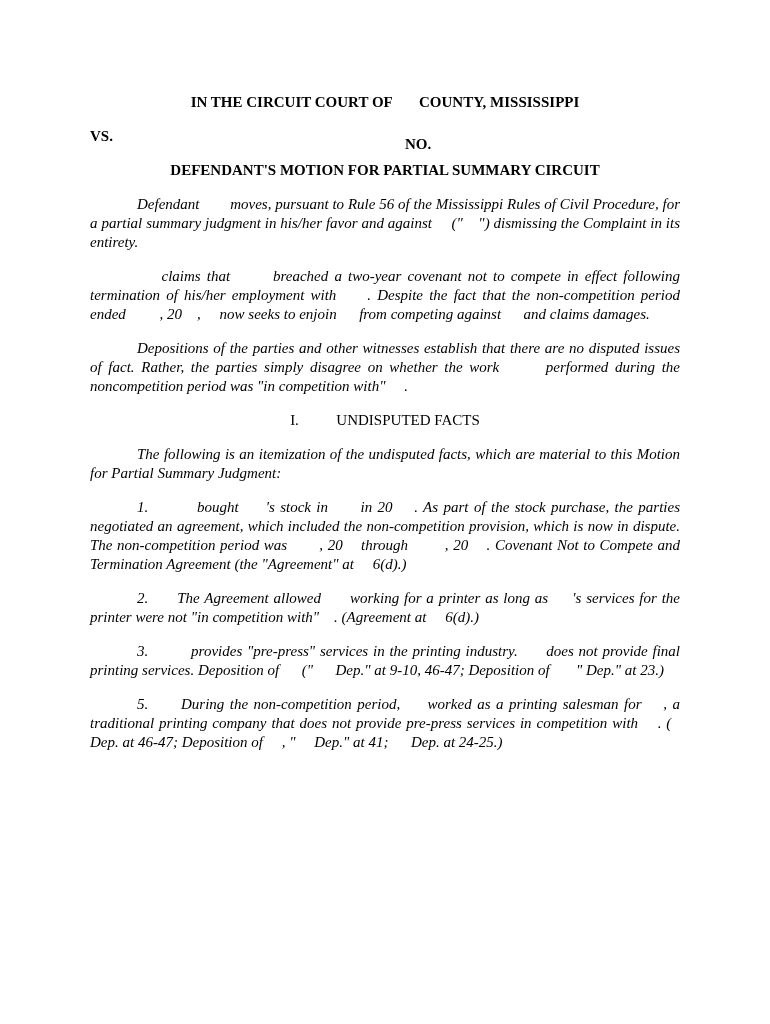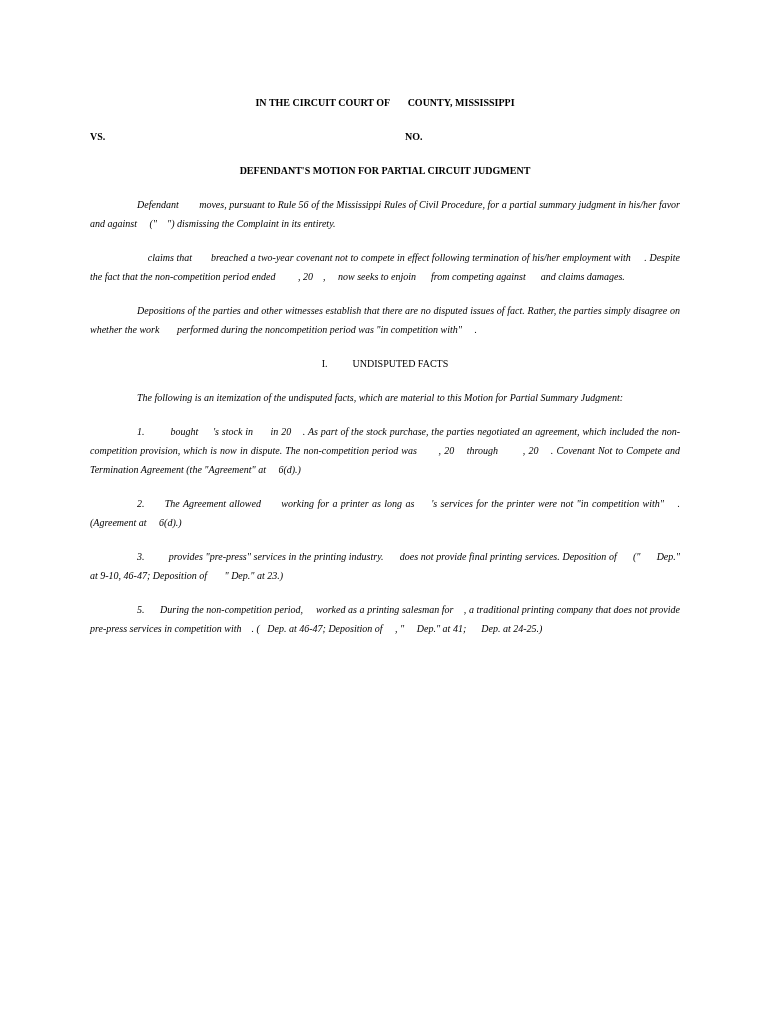--- a/index.html
+++ b/index.html
@@ -9,52 +9,52 @@
   }
   .page {
     position: relative;
     width: 770px;
     height: 1024px;
     box-sizing: border-box;
     padding: 93px 90px 0 90px;
     background: #ffffff;
     color: #000000;
     font-family: "Liberation Serif", serif;
-    font-size: 10px;
+    font-size: 15px;
     line-height: 19px;
     overflow: hidden;
   }
   .page p {
     margin: 0 0 15px 0;
     white-space: normal;
   }
   .hdr { margin-bottom: 17px; }
   .bold { font-weight: bold; }
   .center { text-align: center; }
   .indent { text-indent: 47px; }
   .just { text-align: justify; font-style: italic; }
   .vs-line { position: relative; }
-  .no-label { position: absolute; left: 315px; top: 0; }
+  .no-label { position: absolute; left: 315px; top: 8px; }
   .title-line { margin-bottom: 17px; }
 </style>
 </head>
 <body>
 
 <div class="page">
 
   <p class="center bold hdr">IN THE CIRCUIT COURT OF&nbsp;&nbsp;&nbsp;&nbsp;&nbsp;&nbsp; COUNTY, MISSISSIPPI</p>
 
 
   <p class="hdr vs-line">
     <span class="bold">VS.</span>
     <span class="bold no-label">NO.</span>
   </p>
 
 
-  <p class="center bold title-line">DEFENDANT'S MOTION FOR PARTIAL CIRCUIT JUDGMENT</p>
+  <p class="center bold title-line">DEFENDANT'S MOTION FOR PARTIAL SUMMARY CIRCUIT</p>
 
   <p class="indent just">Defendant&nbsp;&nbsp;&nbsp;&nbsp;&nbsp;&nbsp;&nbsp; moves, pursuant to Rule 56 of the Mississippi Rules of Civil Procedure, for a partial summary judgment in his/her favor and against&nbsp;&nbsp;&nbsp;&nbsp; ("&nbsp;&nbsp;&nbsp;&nbsp;") dismissing the Complaint in its entirety.</p>
 
   <p class="indent just">&nbsp;&nbsp;&nbsp;&nbsp;claims that&nbsp;&nbsp;&nbsp;&nbsp;&nbsp;&nbsp; breached a two-year covenant not to compete in effect following termination of his/her employment with&nbsp;&nbsp;&nbsp;&nbsp; .  Despite the fact that the non-competition period ended&nbsp;&nbsp;&nbsp;&nbsp;&nbsp;&nbsp;&nbsp;&nbsp; , 20&nbsp;&nbsp;&nbsp; ,&nbsp;&nbsp;&nbsp;&nbsp; now seeks to enjoin&nbsp;&nbsp;&nbsp;&nbsp;&nbsp; from competing against&nbsp;&nbsp;&nbsp;&nbsp;&nbsp; and claims damages.</p>
 
   <p class="indent just">Depositions of the parties and other witnesses establish that there are no disputed issues of fact. Rather, the parties simply disagree on whether the work&nbsp;&nbsp;&nbsp;&nbsp;&nbsp;&nbsp; performed during the noncompetition period was "in competition with"&nbsp;&nbsp;&nbsp;&nbsp; .</p>
 
   <p class="center">I.&nbsp;&nbsp;&nbsp;&nbsp;&nbsp;&nbsp;&nbsp;&nbsp;&nbsp;&nbsp;UNDISPUTED FACTS</p>
 
   <p class="indent just">The following is an itemization of the undisputed facts, which are material to this Motion for Partial Summary Judgment:</p>

